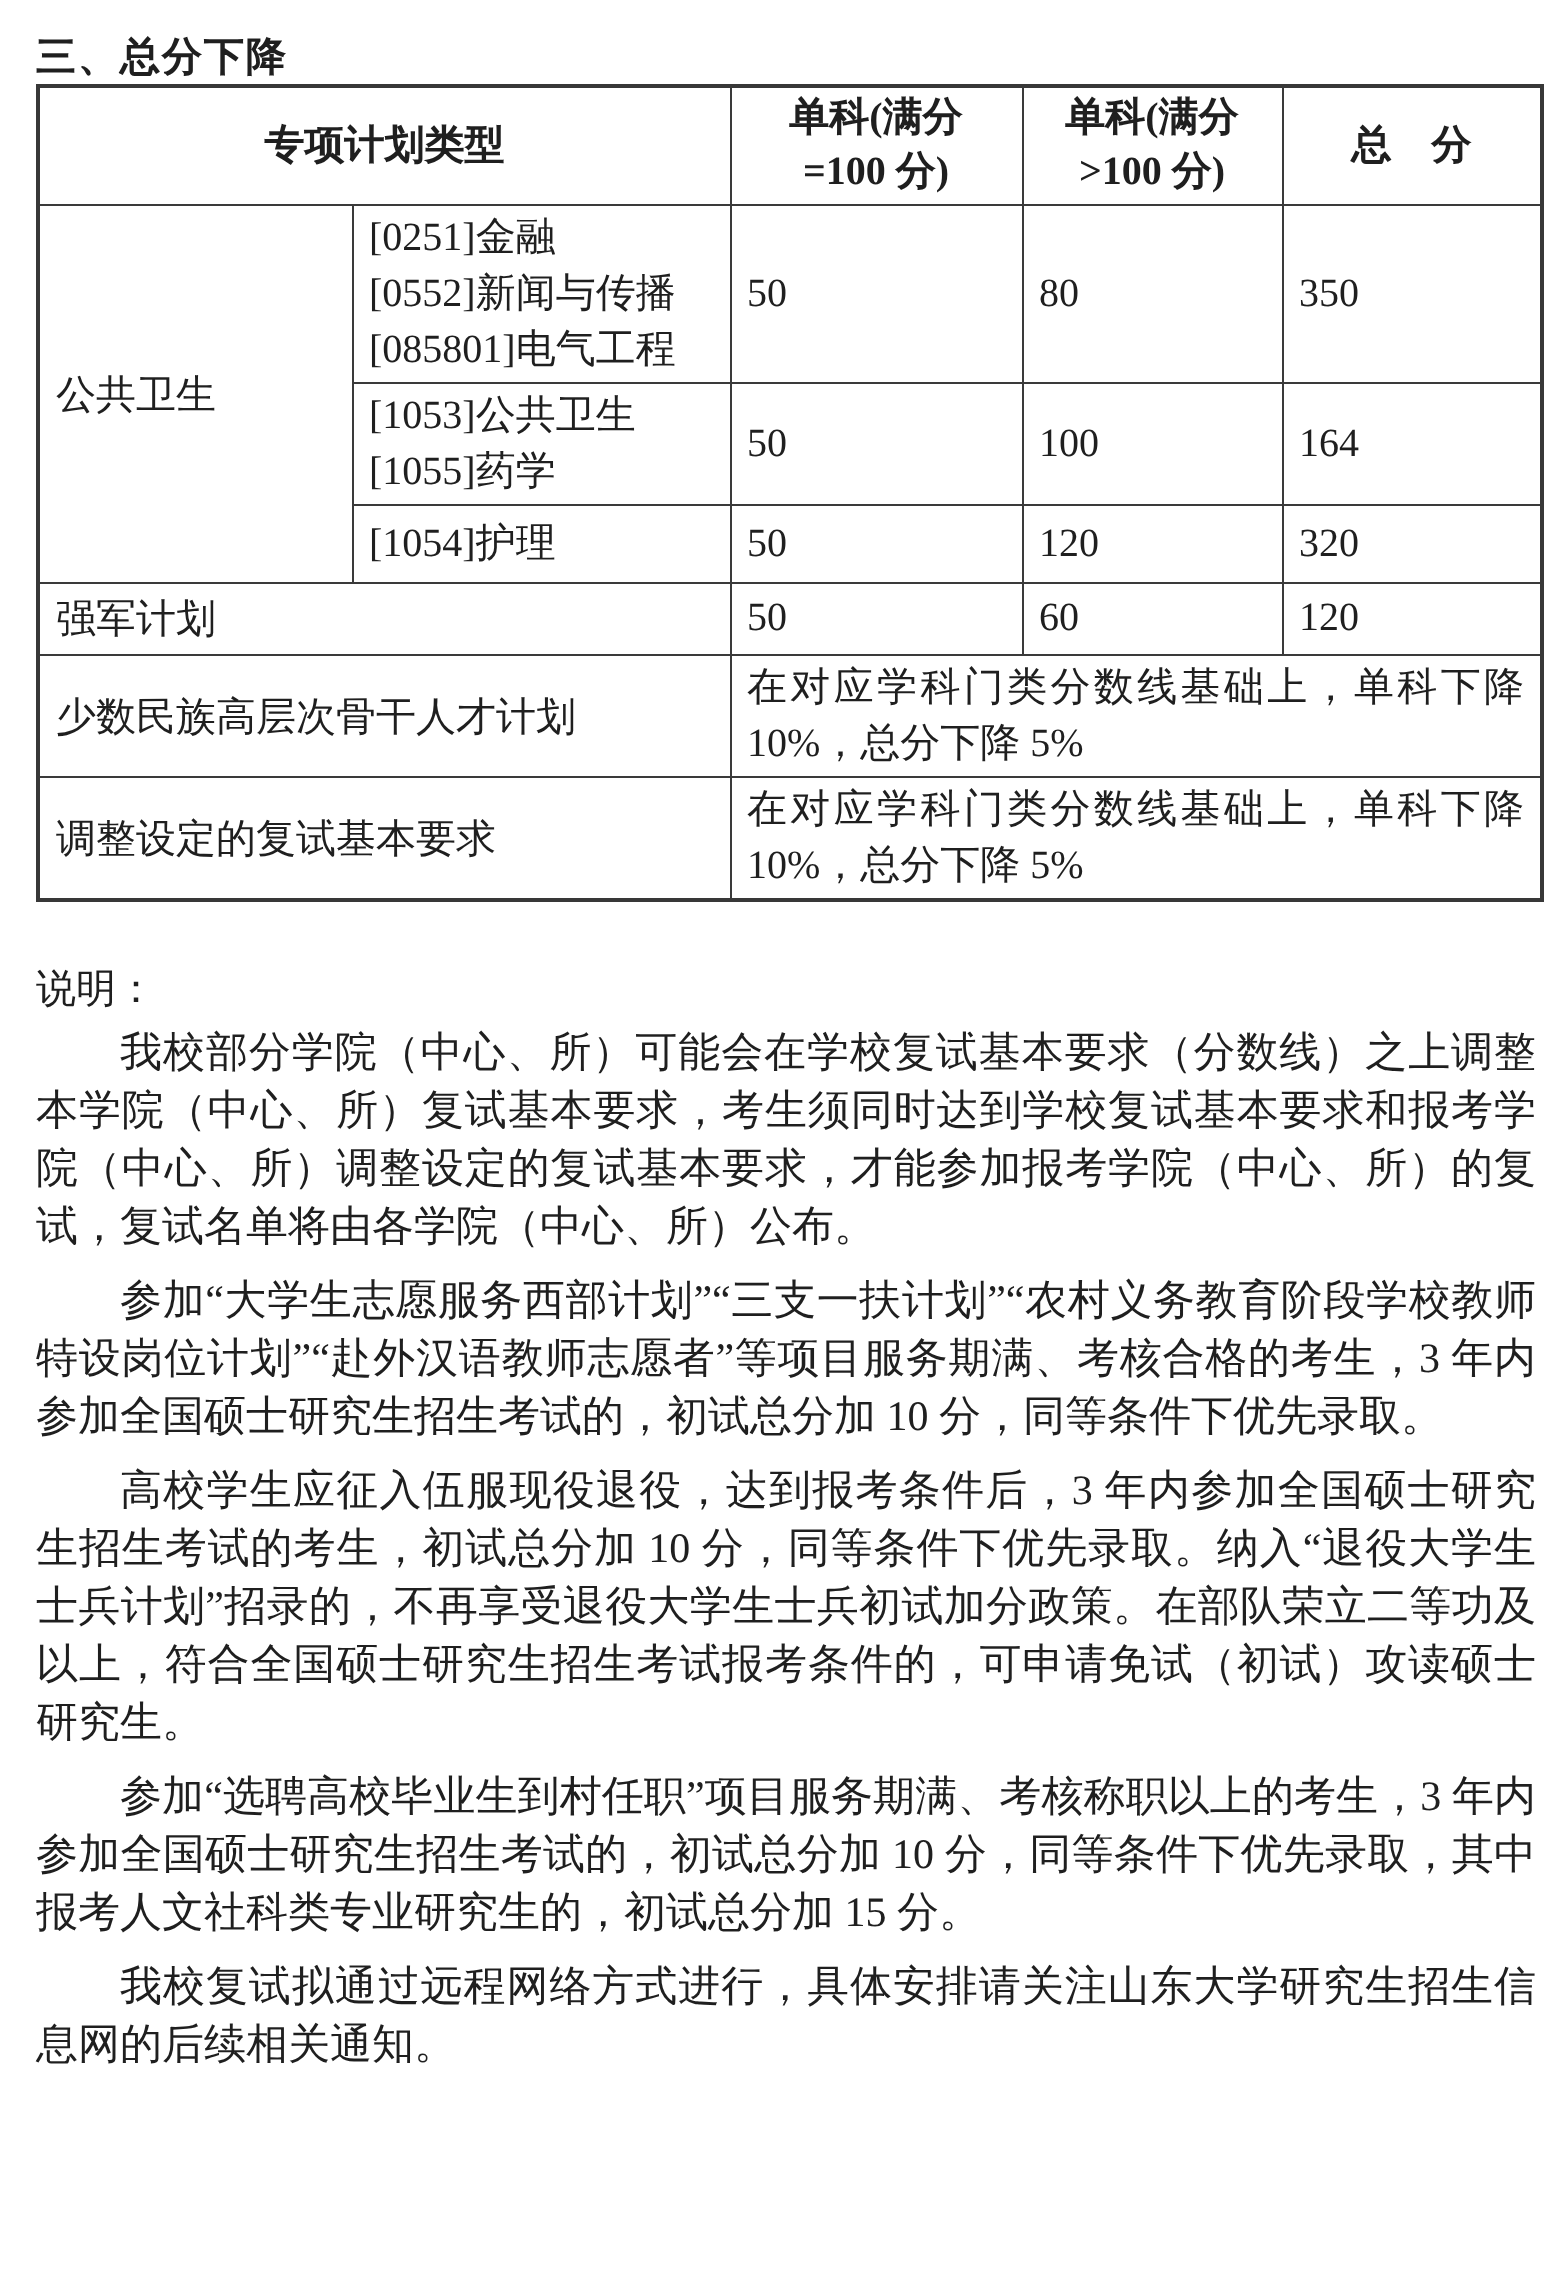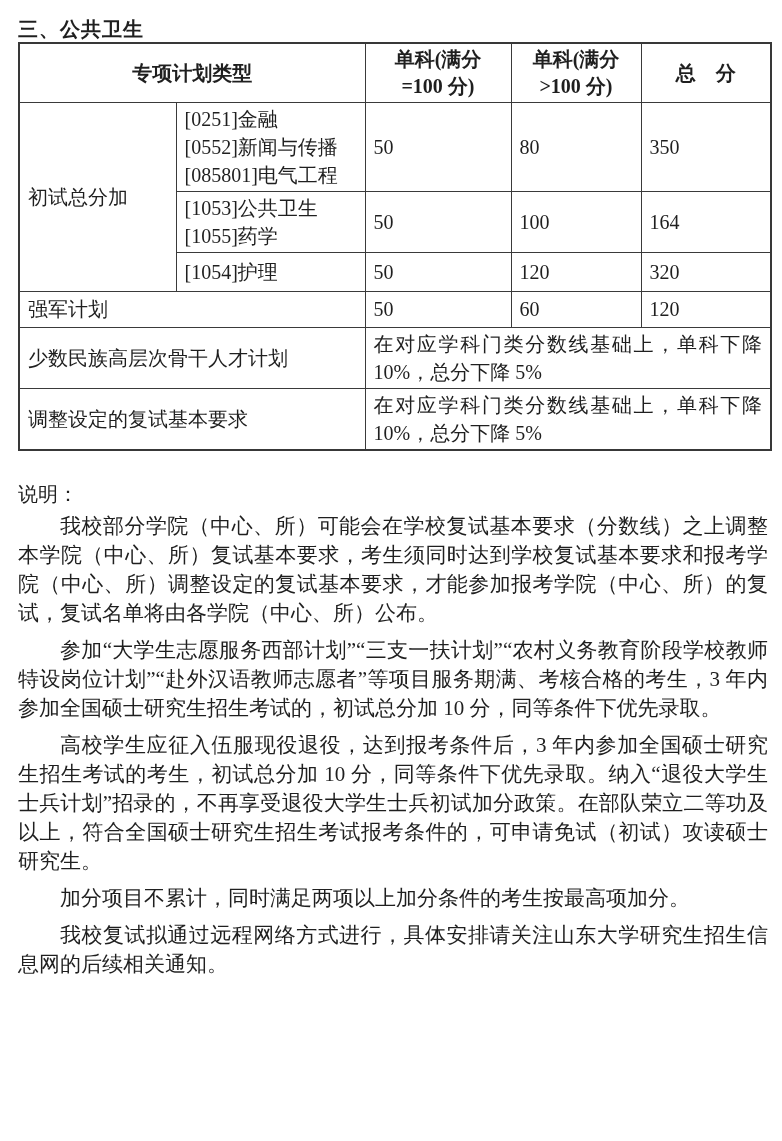--- a/index.html
+++ b/index.html
@@ -64,42 +64,42 @@
     text-align: justify;
     text-indent: 2em;
     margin: 0 0 8px 0;
   }
 </style>
 </head>
 <body>
 
 <div class="page">
 
-  <h1 class="doc-title">三、公共卫生</h1>
+  <h1 class="doc-title">三、总分下降</h1>
 
   <table class="score-table">
     <colgroup>
       <col style="width:157px">
       <col style="width:189px">
       <col style="width:146px">
       <col style="width:130px">
       <col style="width:130px">
     </colgroup>
     <tbody>
       <tr class="h-head">
         <td colspan="2" class="c-center bold hdr">专项计划类型</td>
         <td class="c-center bold pre hdr">单科(满分
 =100 分)</td>
         <td class="c-center bold pre hdr">单科(满分
 &gt;100 分)</td>
         <td class="c-center bold hdr">总　分</td>
       </tr>
 
       <tr class="h-r1">
-        <td rowspan="3" class="c-left">初试总分加</td>
+        <td rowspan="3" class="c-left">公共卫生</td>
         <td class="majors">[0251]金融
 [0552]新闻与传播
 [085801]电气工程</td>
         <td class="num">50</td>
         <td class="num">80</td>
         <td class="num">350</td>
       </tr>
 
       <tr class="h-r2">
         <td class="majors">[1053]公共卫生
@@ -134,17 +134,17 @@
       </tr>
     </tbody>
   </table>
 
   <div class="notes-heading">说明：</div>
 
   <div>
     <p class="note-p">我校部分学院（中心、所）可能会在学校复试基本要求（分数线）之上调整本学院（中心、所）复试基本要求，考生须同时达到学校复试基本要求和报考学院（中心、所）调整设定的复试基本要求，才能参加报考学院（中心、所）的复试，复试名单将由各学院（中心、所）公布。</p>
     <p class="note-p">参加“大学生志愿服务西部计划”“三支一扶计划”“农村义务教育阶段学校教师特设岗位计划”“赴外汉语教师志愿者”等项目服务期满、考核合格的考生，3 年内参加全国硕士研究生招生考试的，初试总分加 10 分，同等条件下优先录取。</p>
     <p class="note-p">高校学生应征入伍服现役退役，达到报考条件后，3 年内参加全国硕士研究生招生考试的考生，初试总分加 10 分，同等条件下优先录取。纳入“退役大学生士兵计划”招录的，不再享受退役大学生士兵初试加分政策。在部队荣立二等功及以上，符合全国硕士研究生招生考试报考条件的，可申请免试（初试）攻读硕士研究生。</p>
-    <p class="note-p">加分项目不累计，同时满足两项以上加分条件的考生按最高项加分。</p>
+    <p class="note-p">参加“选聘高校毕业生到村任职”项目服务期满、考核称职以上的考生，3 年内参加全国硕士研究生招生考试的，初试总分加 10 分，同等条件下优先录取，其中报考人文社科类专业研究生的，初试总分加 15 分。</p>
     <p class="note-p">我校复试拟通过远程网络方式进行，具体安排请关注山东大学研究生招生信息网的后续相关通知。</p>
   </div>
 
 </div>
 
 </body></html>

